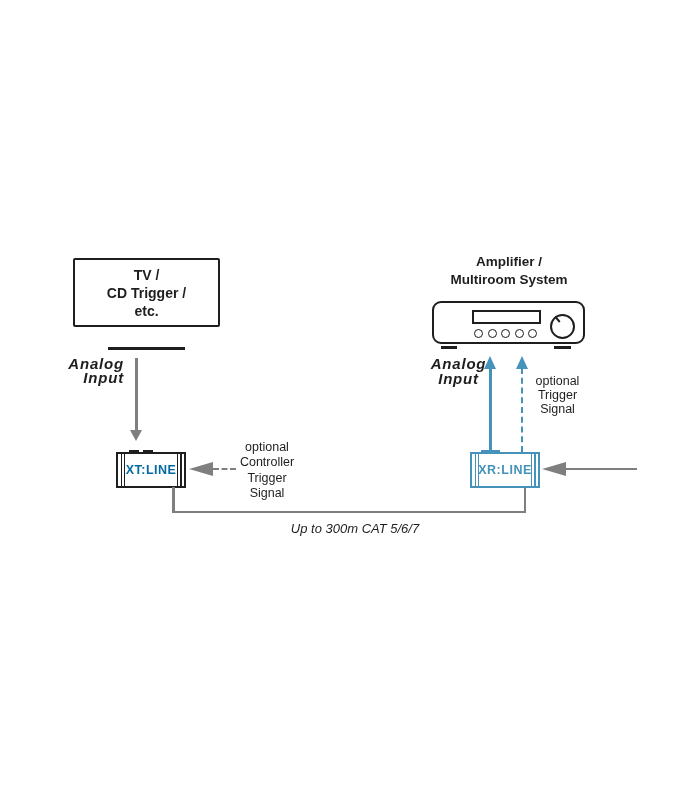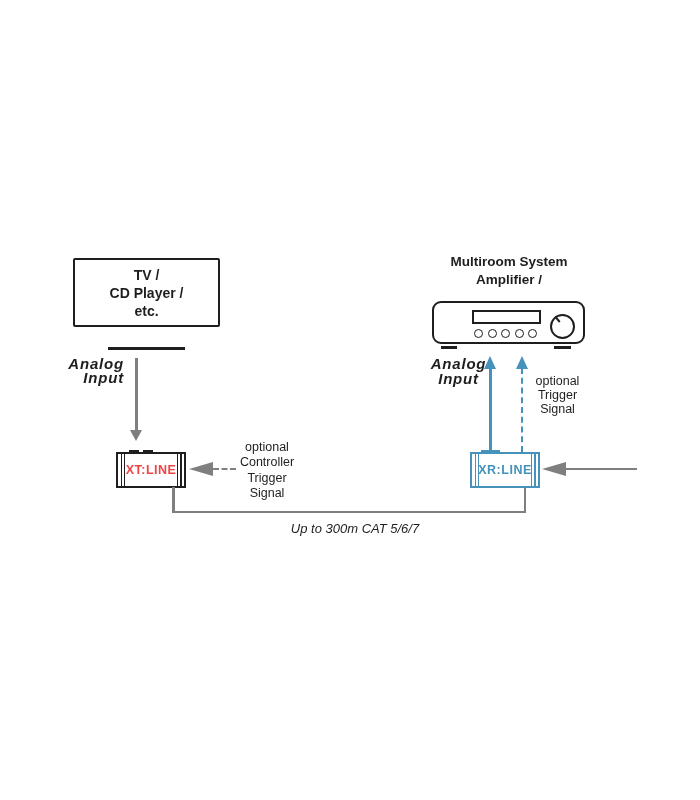--- a/index.html
+++ b/index.html
@@ -29,21 +29,21 @@
   .amp-knob { left:550px; top:313.5px; width:25px; height:25px;
     border:2.5px solid #1e1e1e; border-radius:50%; }
   .amp-knob-tick { left:556px; top:315.5px; width:7px; height:2.2px; background:#1e1e1e;
     transform:rotate(50deg); transform-origin:left top; }
   .amp-foot { height:3px; background:#1e1e1e; top:346px; }
 
   
   .ext-box { width:70px; height:36px; top:452px; background:#fff;
     display:flex; align-items:center; justify-content:center;
     font-weight:bold; font-size:12.5px; letter-spacing:0.5px; }
-  .xt { left:116px; border:2px solid #1e1e1e; color:#ef4444; }
+  .xt { left:116px; border:2px solid #1e1e1e; color:#0369a1; }
   .xr { left:470px; border:2px solid #4593bb; color:#4593bb; }
   .fin { position:absolute; top:0; bottom:0; width:1.6px; }
   .fin.black { background:#1e1e1e; } .fin.blue { background:#4593bb; }
   .tab { position:absolute; top:-4.5px; height:4.5px; }
   .tab.black { background:#1e1e1e; width:10px; }
   .tab.blue  { background:#4593bb; width:8px; }
 
   
   .gline { background:#7f7f7f; }
   .v-line { width:2.5px; }
@@ -67,21 +67,21 @@
   .line { display:block; }
   .cable-lbl { font-size:13px; text-align:center; }
 </style>
 </head>
 <body>
 
 <div id="canvas">
 
   <div class="abs tv-box">
     <span class="line">TV /</span>
-    <span class="line">CD Player /</span>
+    <span class="line">CD Trigger /</span>
     <span class="line">etc.</span>
   </div>
   <div class="abs tv-stand"></div>
 
   <div class="abs lbl-bold" style="left:50px; top:357px; width:74px; text-align:right;">
     <span class="line">Analog</span>
     <span class="line">Input</span>
   </div>
   <div class="abs gline v-line" style="left:135px; top:358px; height:73px;"></div>
   <div class="abs arrow-down-head" style="left:129.7px; top:430px;"></div>
@@ -104,22 +104,22 @@
     <span class="line">Trigger</span>
     <span class="line">Signal</span>
   </div>
 
   <div class="abs gline v-line" style="left:172px; top:487px; height:26px;"></div>
   <div class="abs gline h-line" style="left:172px; top:510.5px; width:354px;"></div>
   <div class="abs gline v-line" style="left:523.5px; top:487px; height:26px;"></div>
   <div class="abs cable-lbl" style="left:255px; top:521px; width:200px;font-style:italic;">Up to 300m CAT 5/6/7</div>
 
   <div class="abs amp-title">
+    <span class="line">Amplifier /</span>
     <span class="line">Multiroom System</span>
-    <span class="line">Amplifier /</span>
   </div>
   <div class="abs amp-body"></div>
   <div class="abs amp-display"></div>
   <div class="abs amp-btn" style="left:474px;"></div>
   <div class="abs amp-btn" style="left:487.5px;"></div>
   <div class="abs amp-btn" style="left:501px;"></div>
   <div class="abs amp-btn" style="left:514.5px;"></div>
   <div class="abs amp-btn" style="left:528px;"></div>
   <div class="abs amp-knob"></div>
   <div class="abs amp-knob-tick"></div>

